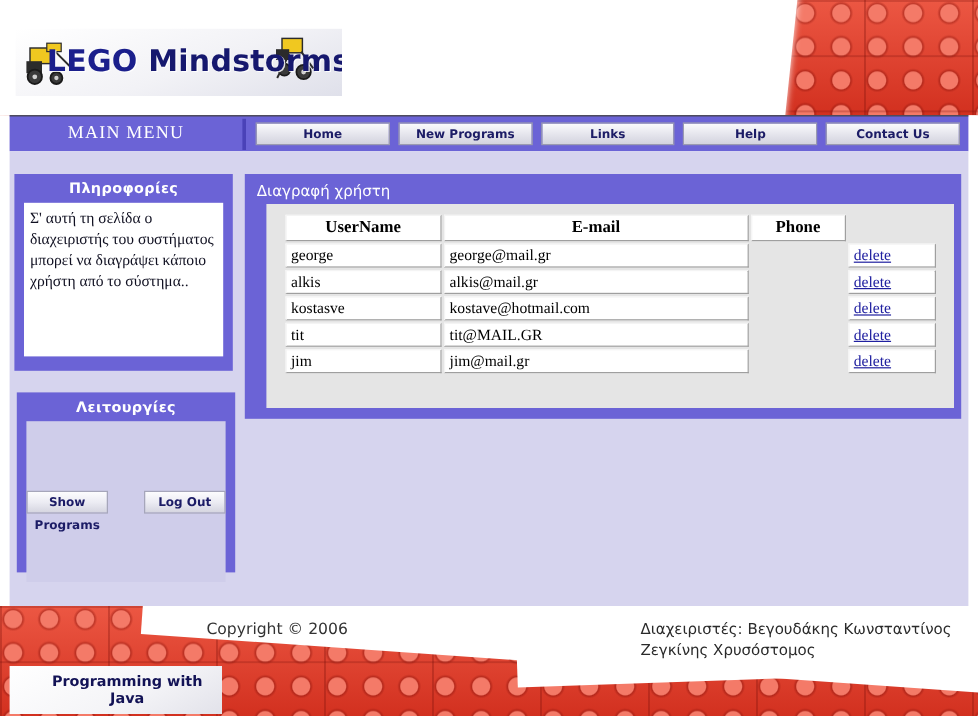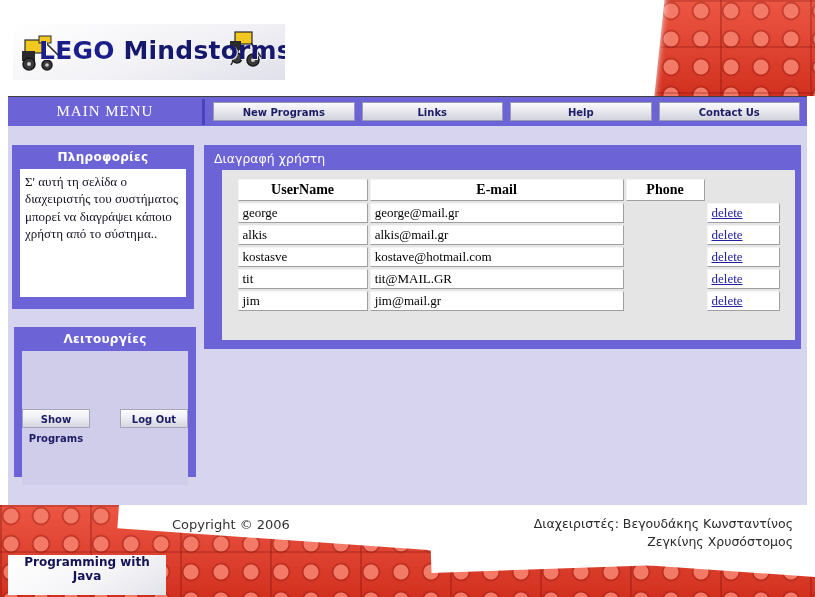--- a/index.html
+++ b/index.html
@@ -290,34 +290,36 @@
     position: absolute;
     left: 172px; top: 12px;
     font-family: "DejaVu Sans", sans-serif;
     font-size: 13px;
     color: #333333;
     white-space: nowrap;
   }
   .admins {
     position: absolute;
     right: 22px; top: 10px;
-    text-align: right;
+    text-align: left;
     font-family: "DejaVu Sans", sans-serif;
     font-size: 12.5px;
     color: #2a2a2a;
     line-height: 1.45;
     white-space: nowrap;
   }
   .java-plate {
     position: absolute;
     left: 8px; top: 50px;
     width: 158px; height: 40px;
     background: linear-gradient(150deg, #ffffff 0%, #f4f4f7 60%, #e2e2ea 100%);
     display: flex;
+    align-items: center;
     justify-content: center;
+    padding-left: 19px;
   }
   .java-text {
     font-family: "DejaVu Sans", sans-serif;
     font-size: 12px;
     font-weight: bold;
     color: #131356;
     text-align: center;
     line-height: 1.18;
   }
 </style>
@@ -351,20 +353,21 @@
       <line x1="30" y1="16" x2="40" y2="30" stroke="#2b2b2b" stroke-width="1.6"></line>
     </svg>
     <div class="logo-text"><span class="lego">LEGO</span><span> Mindstorms</span></div>
   </div>
 </div>
 
 <div class="menu-bar">
   <div class="main-menu-cell">MAIN MENU</div>
   <div class="menu-divider"></div>
   <div class="nav-buttons">
+    <div class="nav-btn">Home</div>
     <div class="nav-btn">New Programs</div>
     <div class="nav-btn">Links</div>
     <div class="nav-btn">Help</div>
     <div class="nav-btn">Contact Us</div>
   </div>
 </div>
 
 <div class="page-body">
 
   <div class="panel panel-info">

